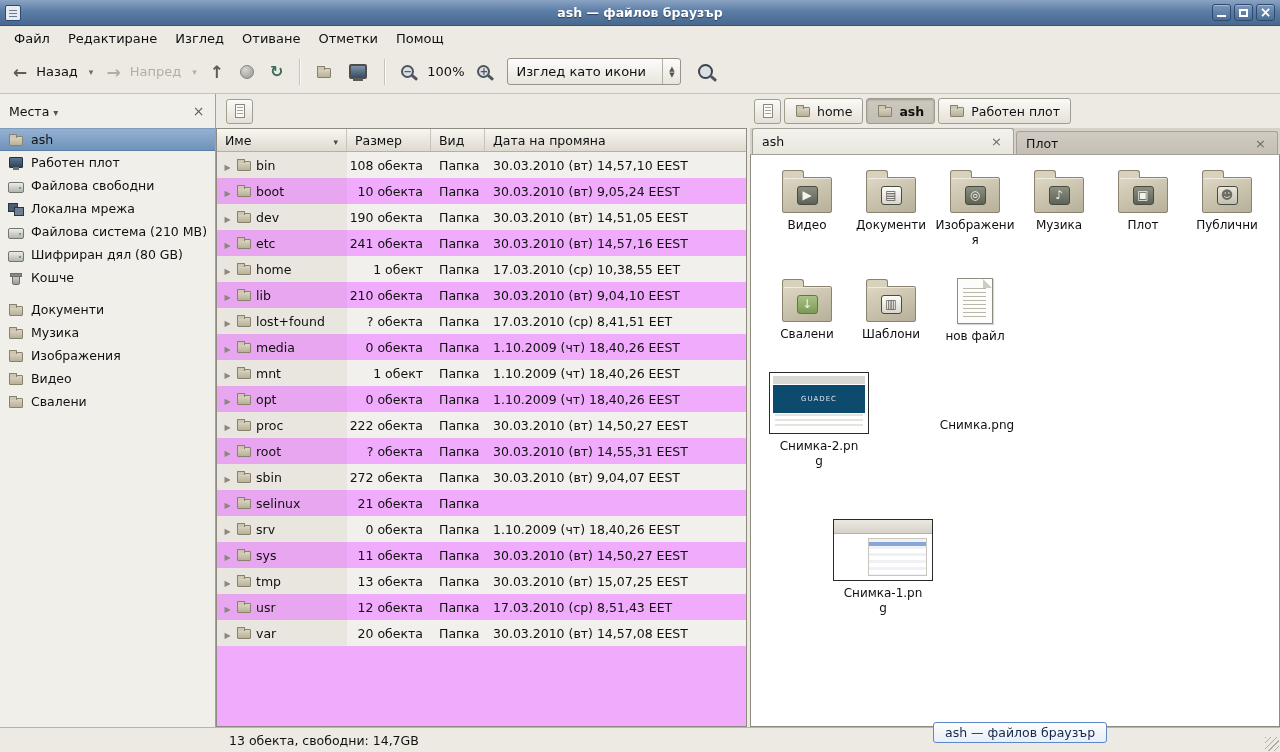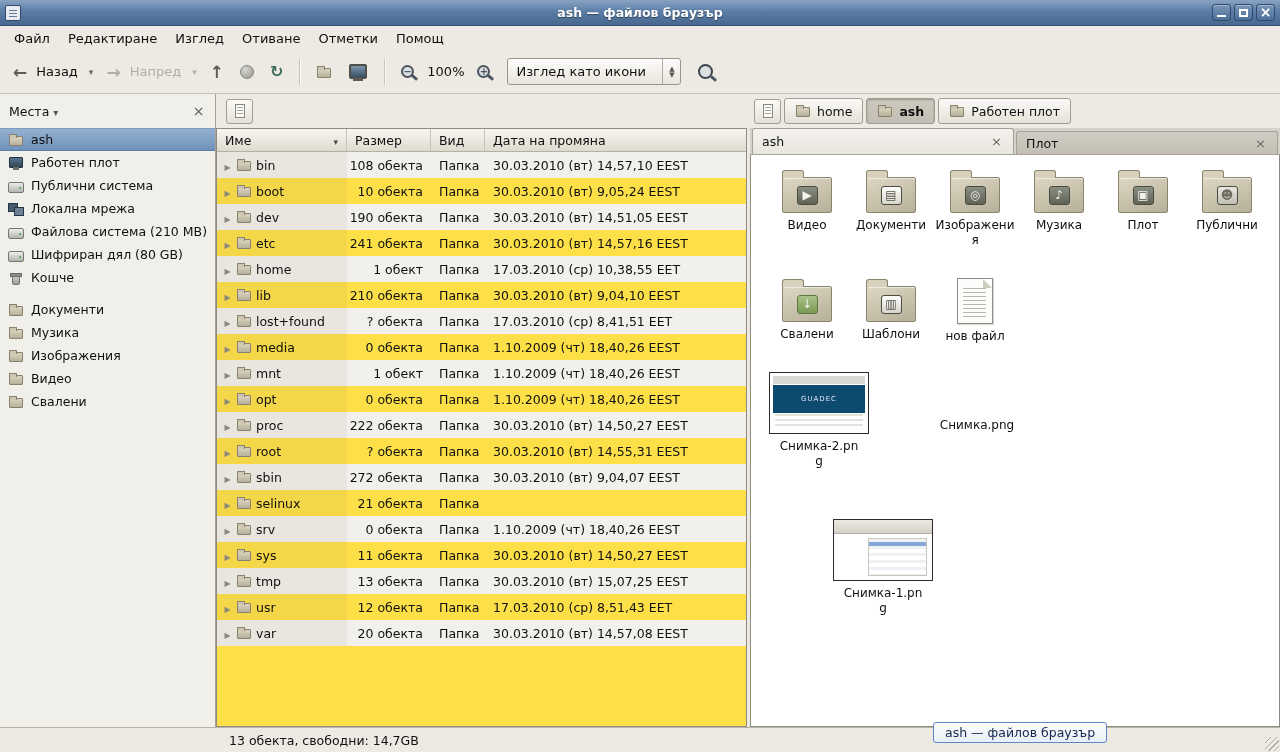--- a/index.html
+++ b/index.html
@@ -75,21 +75,21 @@
   .close-icon::before{content:"×";font-size:14px;color:#5c5c55;line-height:14px}
   .places{list-style:none;flex:1;overflow:hidden}
   .place{display:flex;align-items:center;gap:7px;height:23px;padding:0 6px 0 8px}
   .place.selected{background:linear-gradient(#95b1d1,#6f92ba);border-top:1px solid #7e9abd;border-bottom:1px solid #5c7fa8}
   .place.separator{height:9px}
   .place-label{white-space:nowrap;overflow:hidden}
 
   .pane-left{width:531px;display:flex;flex-direction:column}
   .pane-top{height:34px;display:flex;align-items:center;padding:0 10px;gap:3px}
   .mini-btn{width:27px;height:25px;border:1px solid #a39e92;border-radius:3px;background:linear-gradient(#fbfaf7,#e4e0d7);display:flex;align-items:center;justify-content:center;padding:0}
-  .listview{flex:1;border:1px solid #8f8b80;display:flex;flex-direction:column;background:#fde047}
+  .listview{flex:1;border:1px solid #8f8b80;display:flex;flex-direction:column;background:#f0abfc}
   .list-header{display:flex;height:23px;background:linear-gradient(#f8f6f2,#dedacf);border-bottom:1px solid #b5b0a4;flex:none}
   .hcell{display:flex;align-items:center;padding:0 8px;border-right:1px solid #c8c3b8;gap:6px}
   .hcell.col-name{width:130px}
   .hcell.col-size{width:84px}
   .hcell.col-type{width:54px}
   .hcell.col-date{flex:1;border-right:none}
   .sort-icon{display:none;margin-left:auto}
   .hcell.col-name .sort-icon{display:inline-block}
   .sort-icon::before{content:"▾";font-size:9px;color:#4a4a44}
   .list-body{flex:1;overflow:hidden}
@@ -257,21 +257,21 @@
       <li class="place selected">
           <span class="ic folder"></span>
           <span class="place-label">ash</span>
         </li>
         <li class="place">
           <span class="ic desktop"></span>
           <span class="place-label">Работен плот</span>
         </li>
         <li class="place">
           <span class="ic drive"></span>
-          <span class="place-label">Публични система</span>
+          <span class="place-label">Файлова свободни</span>
         </li>
         <li class="place">
           <span class="ic network"></span>
           <span class="place-label">Локална мрежа</span>
         </li>
         <li class="place">
           <span class="ic drive"></span>
           <span class="place-label">Файлова система (210 MB)</span>
         </li>
         <li class="place">

